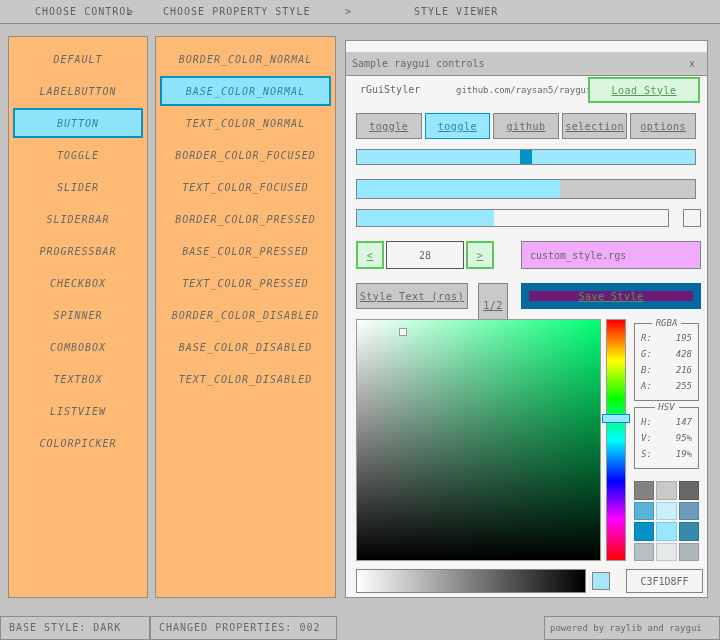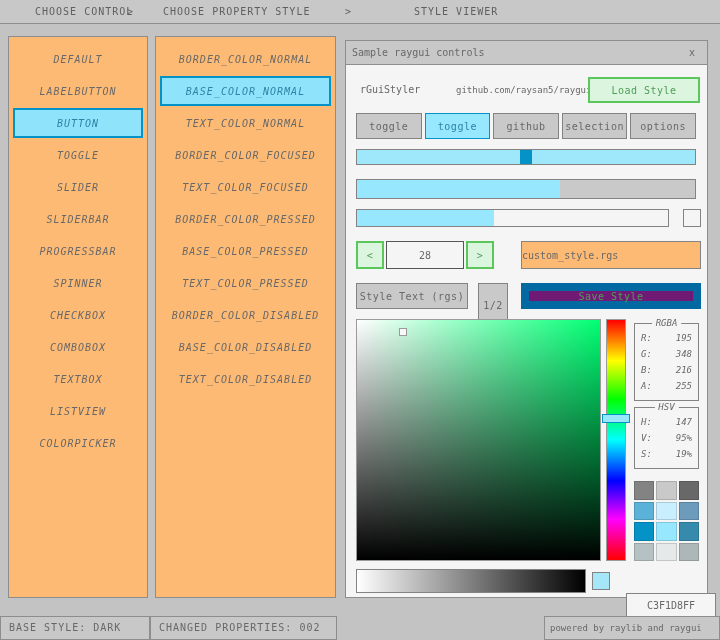--- a/index.html
+++ b/index.html
@@ -14,47 +14,47 @@
     background:#c8c8c8; border-bottom:1px solid #8d8d8d; letter-spacing:1px; }
   .tb { position:absolute; top:0; height:24px; line-height:24px; color:#5f5f5f; }
   
   .panel { position:absolute; background:#fdba74; border:1px solid #8d8d8d;font-style:italic; }
   .list { padding-top:6px; letter-spacing:1px; }
   .list-item { height:32px; display:flex; align-items:center; justify-content:center; color:#686868; }
   .list-item.sel { background:#8fe3fb; border:2px solid #0492c7; color:#2e84a6; margin:1px 4px; height:30px; }
   
   #viewer { position:absolute; left:345px; top:40px; width:363px; height:558px;
     background:#f5f5f5; border:1px solid #8d8d8d; }
-  .titlebar { position:absolute; left:0; top:0; right:0; height:24px; background:#c8c8c8;
+  .titlebar { position:absolute; left:0; top:11px; right:0; height:24px; background:#c8c8c8;
     border-bottom:1px solid #8d8d8d; display:flex; align-items:center; padding:0 6px; }
   .close-btn { margin-left:auto; width:18px; height:18px; display:flex; align-items:center;
     justify-content:center; color:#686868; }
   .abs { position:absolute; }
   .btn { display:flex; align-items:center; justify-content:center; background:#c9c9c9;
-    border:1px solid #838383; color:#686868; letter-spacing:0.5px; }
+    border:1px solid #838383; color:#686868; letter-spacing:0.5px;text-decoration:underline; }
   .btn.blue { background:#97e8ff; border-color:#0492c7; color:#2e84a6; }
   .btn.green { background:#dcf5de; border:2px solid #5bc75b; color:#4f9e57; }
   .btn.save { background:#701a75; border:8px solid #0369a1; color:#4f9e57; }
   .toggle-row { position:absolute; left:10px; right:11px; top:72px; height:26px; display:flex; gap:3px; }
   .toggle-row .btn { flex:1; }
   .slider { position:absolute; left:10px; right:11px; top:108px; height:16px;
     background:#9fe7fa; border:1px solid #838383; }
   .slider-handle { position:absolute; top:0; bottom:0; width:12px; background:#0492c7; }
   .progress { position:absolute; left:10px; right:11px; top:138px; height:20px;
     background:#c9c9c9; border:1px solid #838383; }
   .progress-fill { height:100%; background:#97e8ff; }
   .sliderbar { position:absolute; left:10px; top:168px; width:313px; height:18px;
     background:#f5f5f5; border:1px solid #838383; }
   .sliderbar-fill { height:100%; background:#97e8ff; }
   .checkbox { position:absolute; left:337px; top:168px; width:18px; height:18px;
     background:#f5f5f5; border:1px solid #838383; }
   .valuebox { display:flex; align-items:center; justify-content:center;
     background:#f5f5f5; border:1px solid #565656; }
-  .textbox { display:flex; align-items:center; 
-    background:#fdba74; border:1px solid #838383; color:#686868; }
+  .textbox { display:flex; align-items:center; padding-left:8px;
+    background:#f0abfc; border:1px solid #838383; color:#686868; }
   
   .sv-panel { position:absolute; left:10px; top:278px; width:245px; height:242px;
     background:
       linear-gradient(to bottom, rgba(0,0,0,0), #000),
       linear-gradient(to right, #ffffff, var(--hue, #00ff73));
     border:1px solid #9a9a9a; }
   .sv-cursor { position:absolute; width:8px; height:8px; background:#f8f8f8; border:1px solid #9a9a9a; }
   .hue-bar { position:absolute; left:260px; top:278px; width:20px; height:242px;
     border:1px solid #9a9a9a;
     background:linear-gradient(to bottom, #ff0000 0%, #ffff00 17%, #00ff00 33%, #00ffff 50%, #0000ff 67%, #ff00ff 83%, #ff0000 100%); }
@@ -92,22 +92,22 @@
   </div>
 
   <div class="panel list" style="left:8px; top:36px; width:140px; height:562px">
     <div class="list-item">DEFAULT</div>
     <div class="list-item">LABELBUTTON</div>
     <div class="list-item sel">BUTTON</div>
     <div class="list-item">TOGGLE</div>
     <div class="list-item">SLIDER</div>
     <div class="list-item">SLIDERBAR</div>
     <div class="list-item">PROGRESSBAR</div>
+    <div class="list-item">CHECKBOX</div>
     <div class="list-item">SPINNER</div>
-    <div class="list-item">CHECKBOX</div>
     <div class="list-item">COMBOBOX</div>
     <div class="list-item">TEXTBOX</div>
     <div class="list-item">LISTVIEW</div>
     <div class="list-item">COLORPICKER</div>
   </div>
 
   <div class="panel list" style="left:155px; top:36px; width:181px; height:562px">
     <div class="list-item">BORDER_COLOR_NORMAL</div>
     <div class="list-item sel">BASE_COLOR_NORMAL</div>
     <div class="list-item">TEXT_COLOR_NORMAL</div>
@@ -171,21 +171,21 @@
 
     <div class="group" style="left:288px; top:282px; width:65px; height:78px">
       <span class="group-label">RGBA</span>
       <div style="padding-top:6px">
         <div class="kv">
           <span>R:</span>
           <span>195</span>
         </div>
         <div class="kv">
           <span>G:</span>
-          <span>348</span>
+          <span>428</span>
         </div>
         <div class="kv">
           <span>B:</span>
           <span>216</span>
         </div>
         <div class="kv">
           <span>A:</span>
           <span>255</span>
         </div>
       </div>
@@ -219,21 +219,21 @@
       <div class="swatch" style="background-color: rgb(4, 146, 199);"></div>
       <div class="swatch" style="background-color: rgb(151, 232, 255);"></div>
       <div class="swatch" style="background-color: rgb(54, 139, 172);"></div>
       <div class="swatch" style="background-color: rgb(181, 193, 194);"></div>
       <div class="swatch" style="background-color: rgb(230, 233, 233);"></div>
       <div class="swatch" style="background-color: rgb(174, 183, 184);"></div>
     </div>
 
     <div class="graybar"></div>
     <div class="sample" style="background-color: rgb(165, 230, 248);"></div>
-    <div class="abs valuebox" style="left:280px; top:552px; width:90px; height:24px; border-color:#838383">C3F1D8FF</div>
+    <div class="abs valuebox" style="left:280px; top:528px; width:77px; height:24px; border-color:#838383">C3F1D8FF</div>
   </div>
 
   <div class="statusbar">
     <div class="status-seg" style="left:0; width:150px">BASE STYLE: DARK</div>
     <div class="status-seg" style="left:150px; width:187px">CHANGED PROPERTIES: 002</div>
     <div class="status-seg small" style="right:0; width:176px; padding-left:5px">powered by raylib and raygui</div>
   </div>
 
 </div>
 

